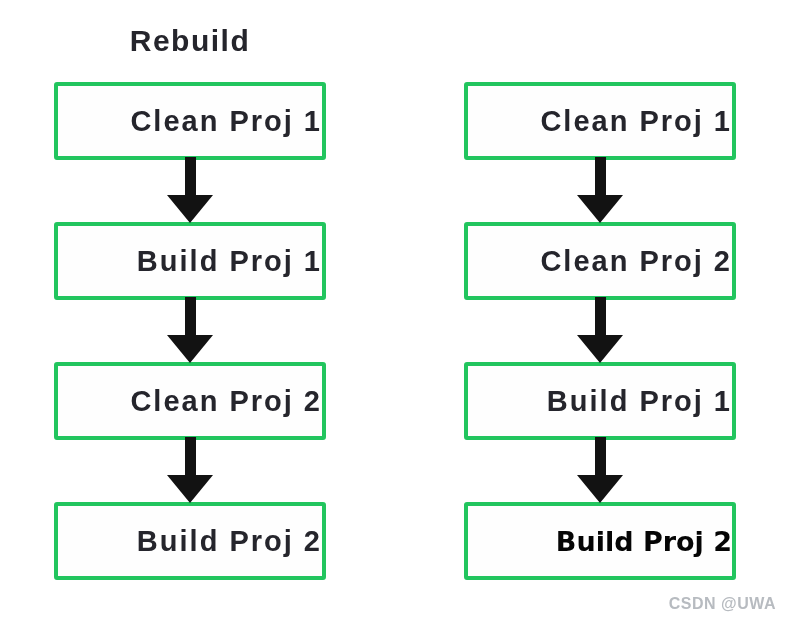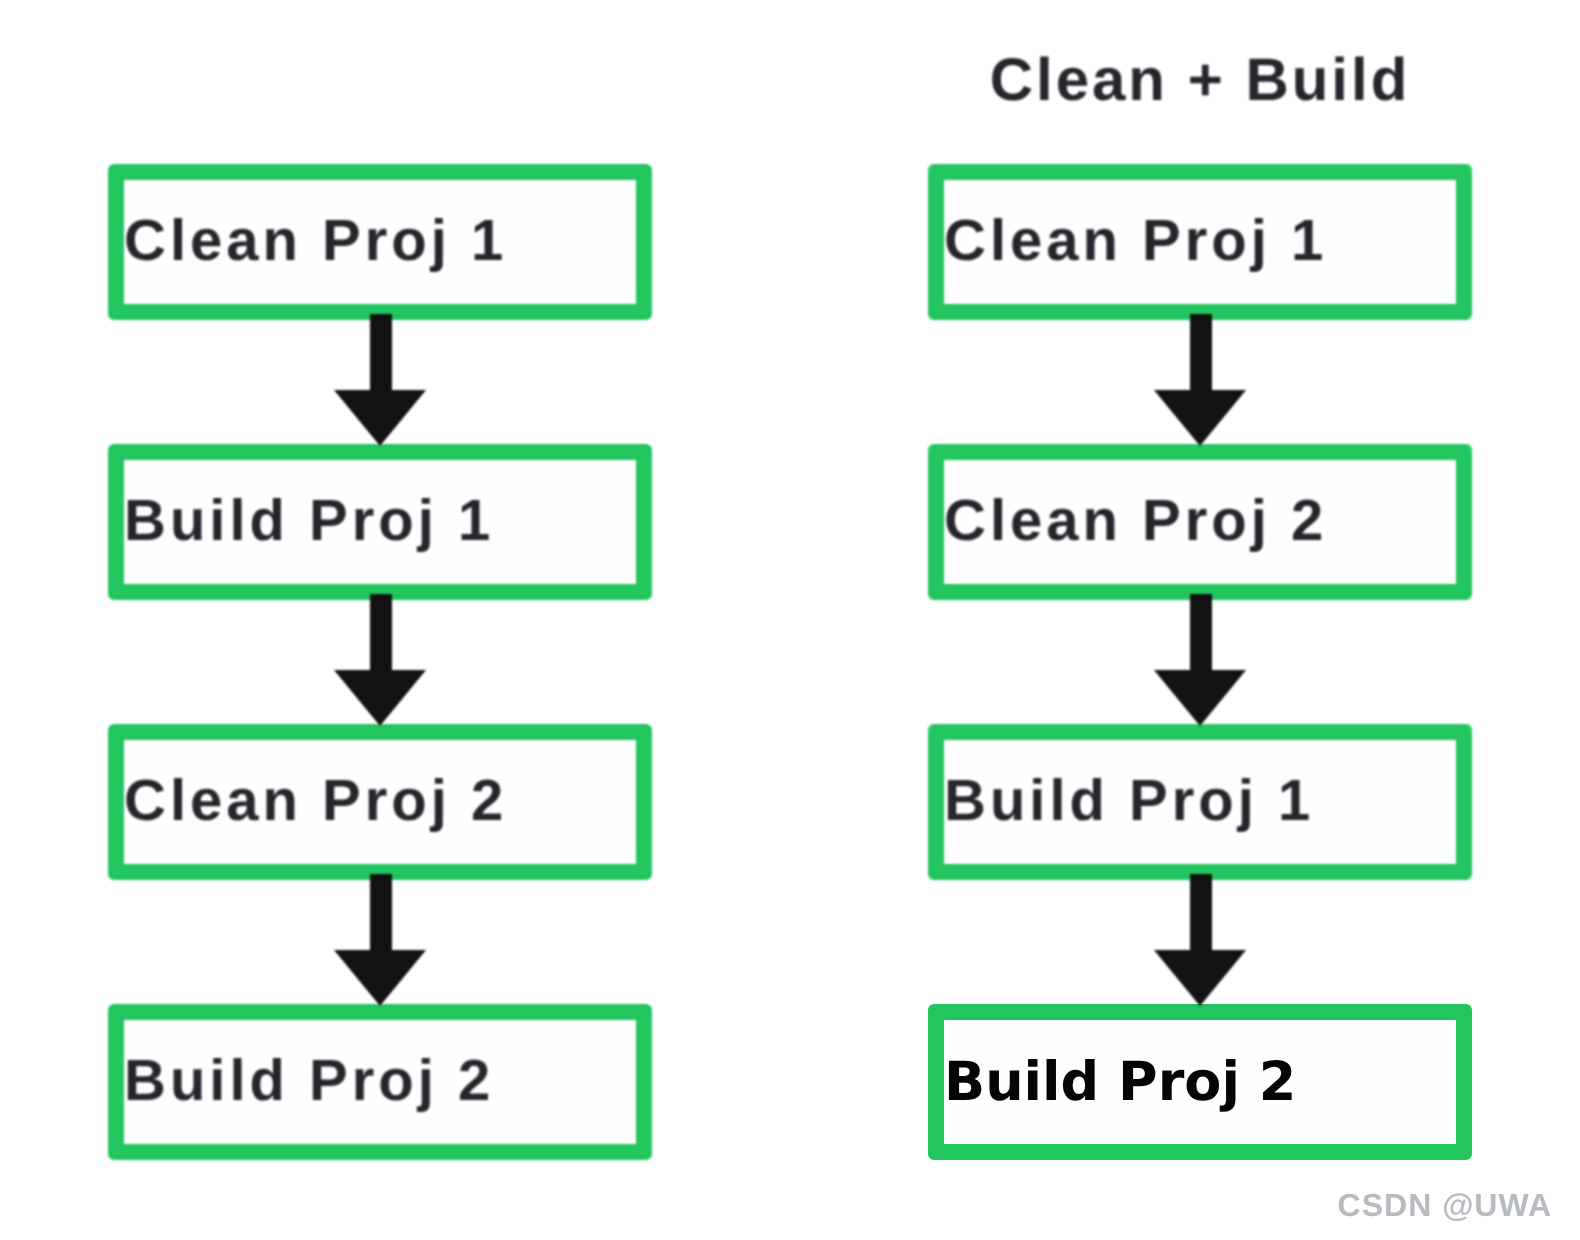--- a/index.html
+++ b/index.html
@@ -36,25 +36,25 @@
     color: #25252c;
   }
   .flow-box {
     position: absolute;
     left: 50%;
     transform: translateX(-50%);
     width: 272px;
     height: 78px;
     box-sizing: border-box;
     background: #fefefe;
-    border: 8px solid #22c55e;
+    border: 4px solid #22c55e;
     border-radius: 3px;
     display: flex;
     align-items: center;
-    justify-content: flex-start;
+    justify-content: flex-end;
   }
   .flow-box .label {
     font-size: 29px;
     font-weight: bold;
     letter-spacing: 2px;
     color: #25252c;
     white-space: nowrap;
   }
   
   .soft { filter: blur(0.5px); }
@@ -108,20 +108,21 @@
     color: #b7bbc0;
     letter-spacing: 0.5px;
   }
 </style>
 </head>
 <body>
 
 <div class="canvas">
 
   <section class="col col-rebuild">
+    <h2 class="col-title soft">Rebuild</h2>
 
     <div class="flow-box soft pos-box-1">
       <span class="label">Clean Proj 1</span>
     </div>
     <div class="arrow soft pos-arrow-1">
       <span class="shaft"></span>
       <span class="head"></span>
     </div>
 
     <div class="flow-box soft pos-box-2">
@@ -139,21 +140,20 @@
       <span class="shaft"></span>
       <span class="head"></span>
     </div>
 
     <div class="flow-box soft pos-box-4">
       <span class="label">Build Proj 2</span>
     </div>
   </section>
 
   <section class="col col-cleanbuild">
-    <h2 class="col-title soft">Clean + Build</h2>
 
     <div class="flow-box soft pos-box-1">
       <span class="label">Clean Proj 1</span>
     </div>
     <div class="arrow soft pos-arrow-1">
       <span class="shaft"></span>
       <span class="head"></span>
     </div>
 
     <div class="flow-box soft pos-box-2">

